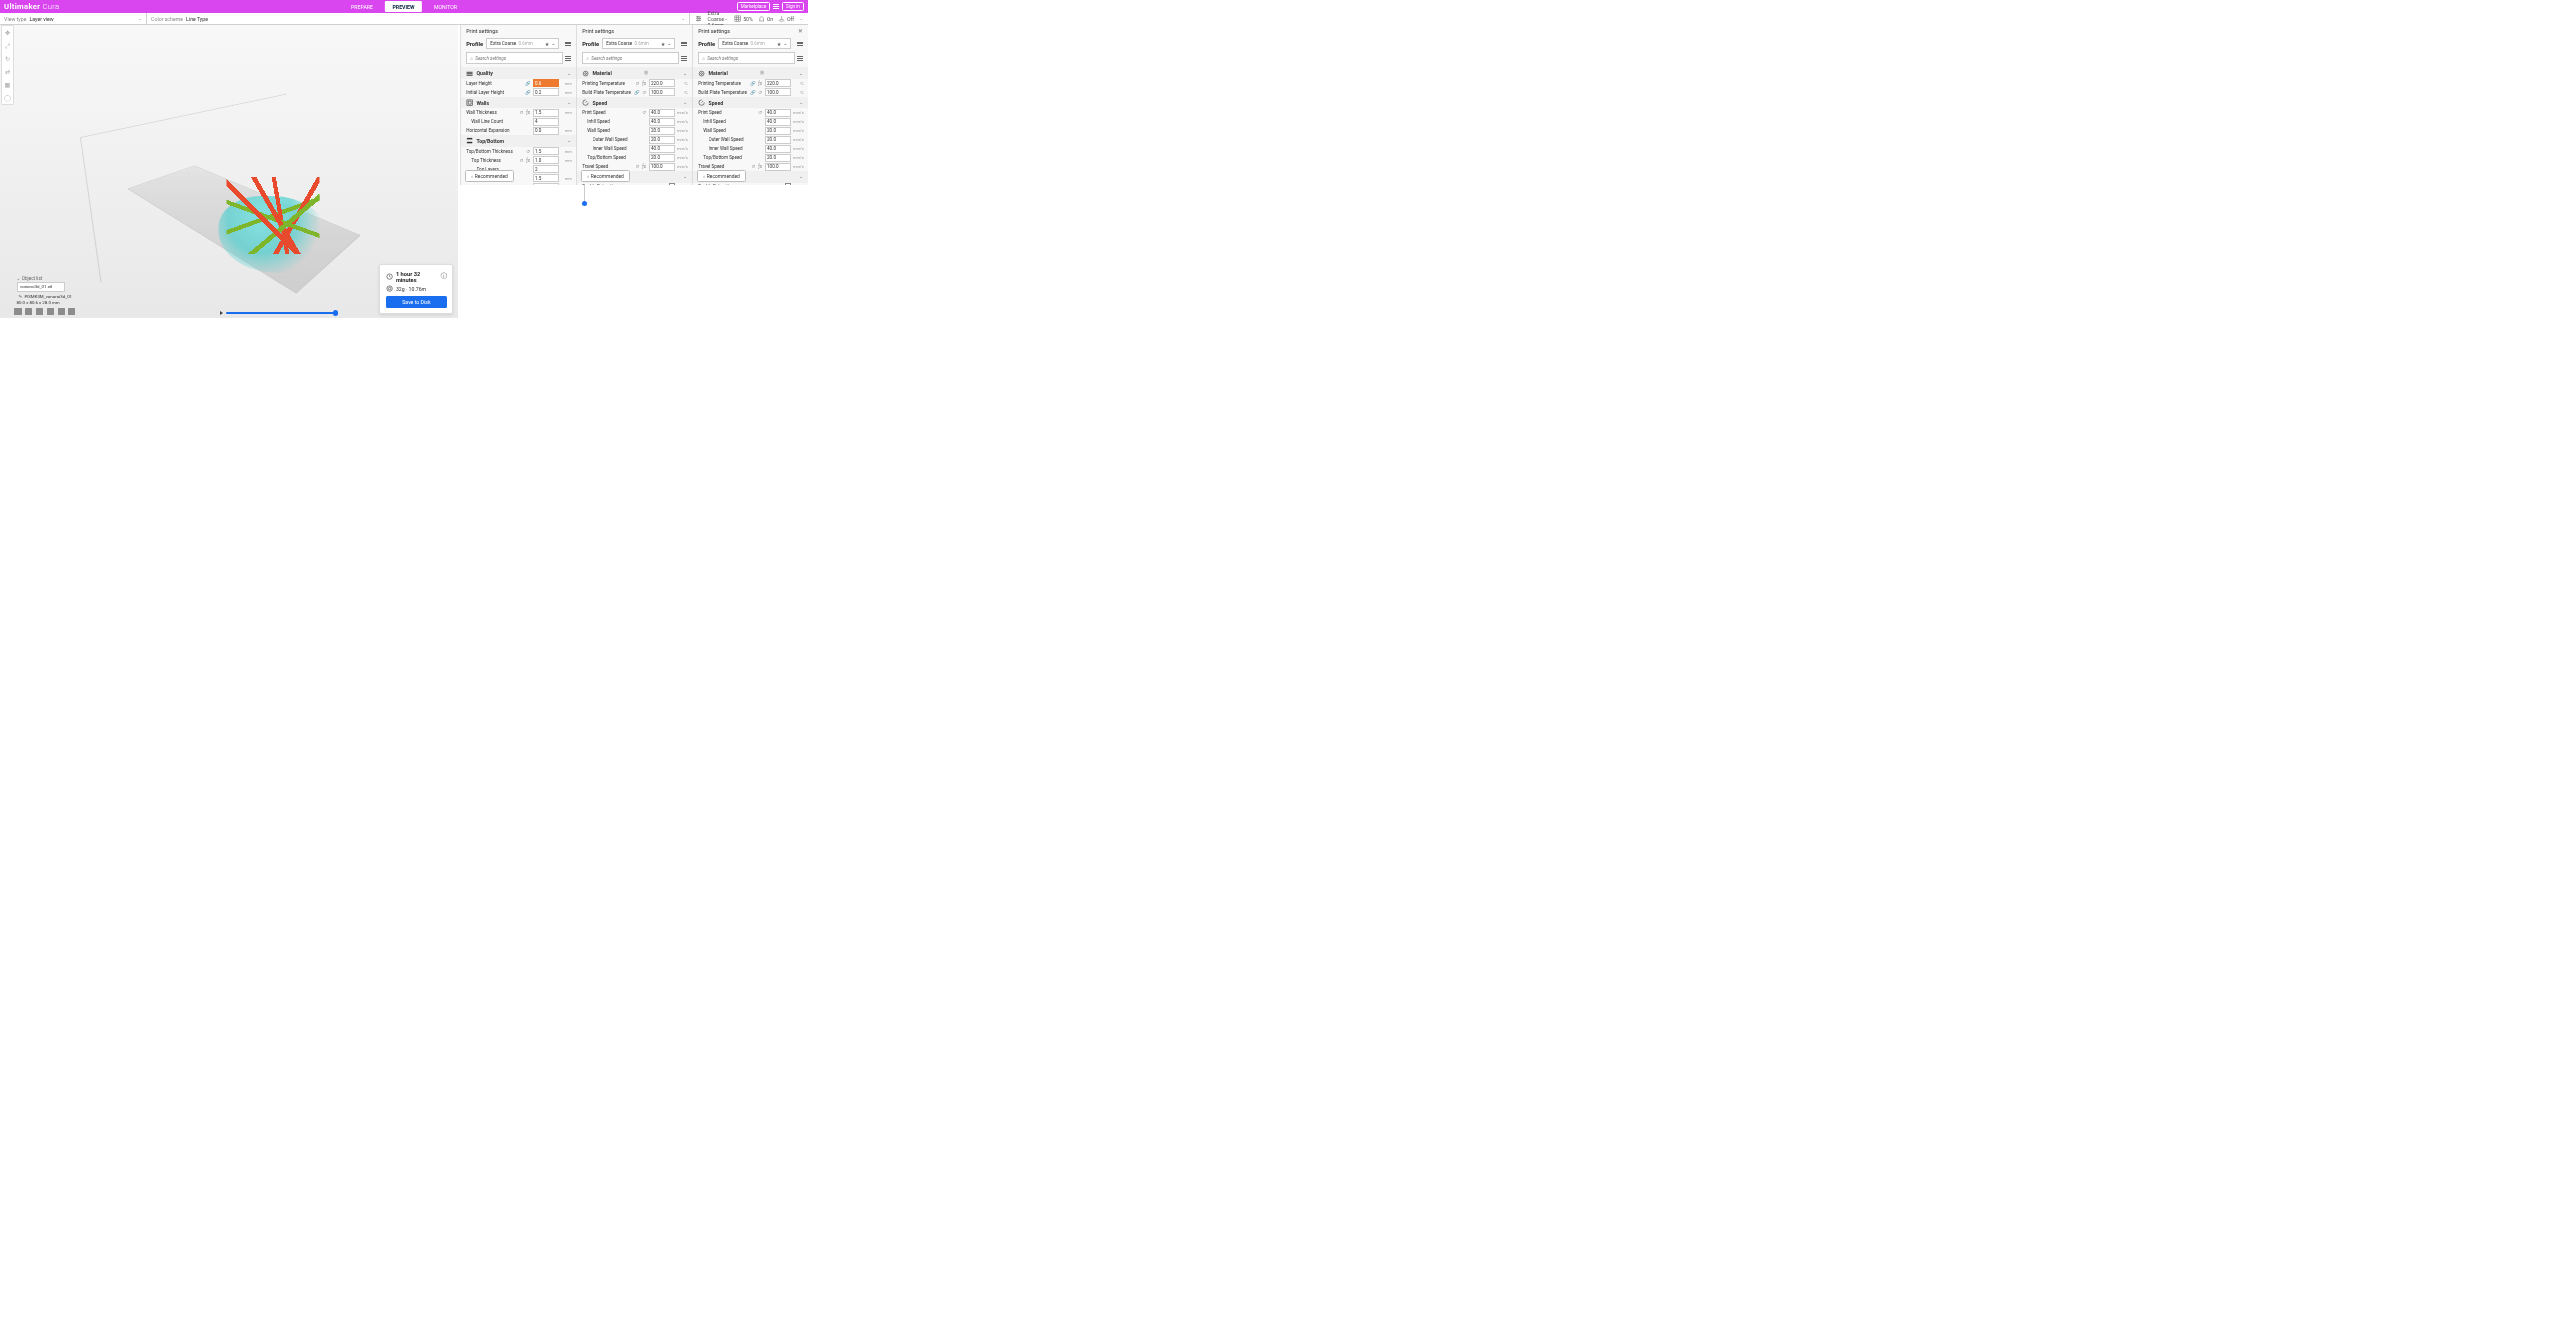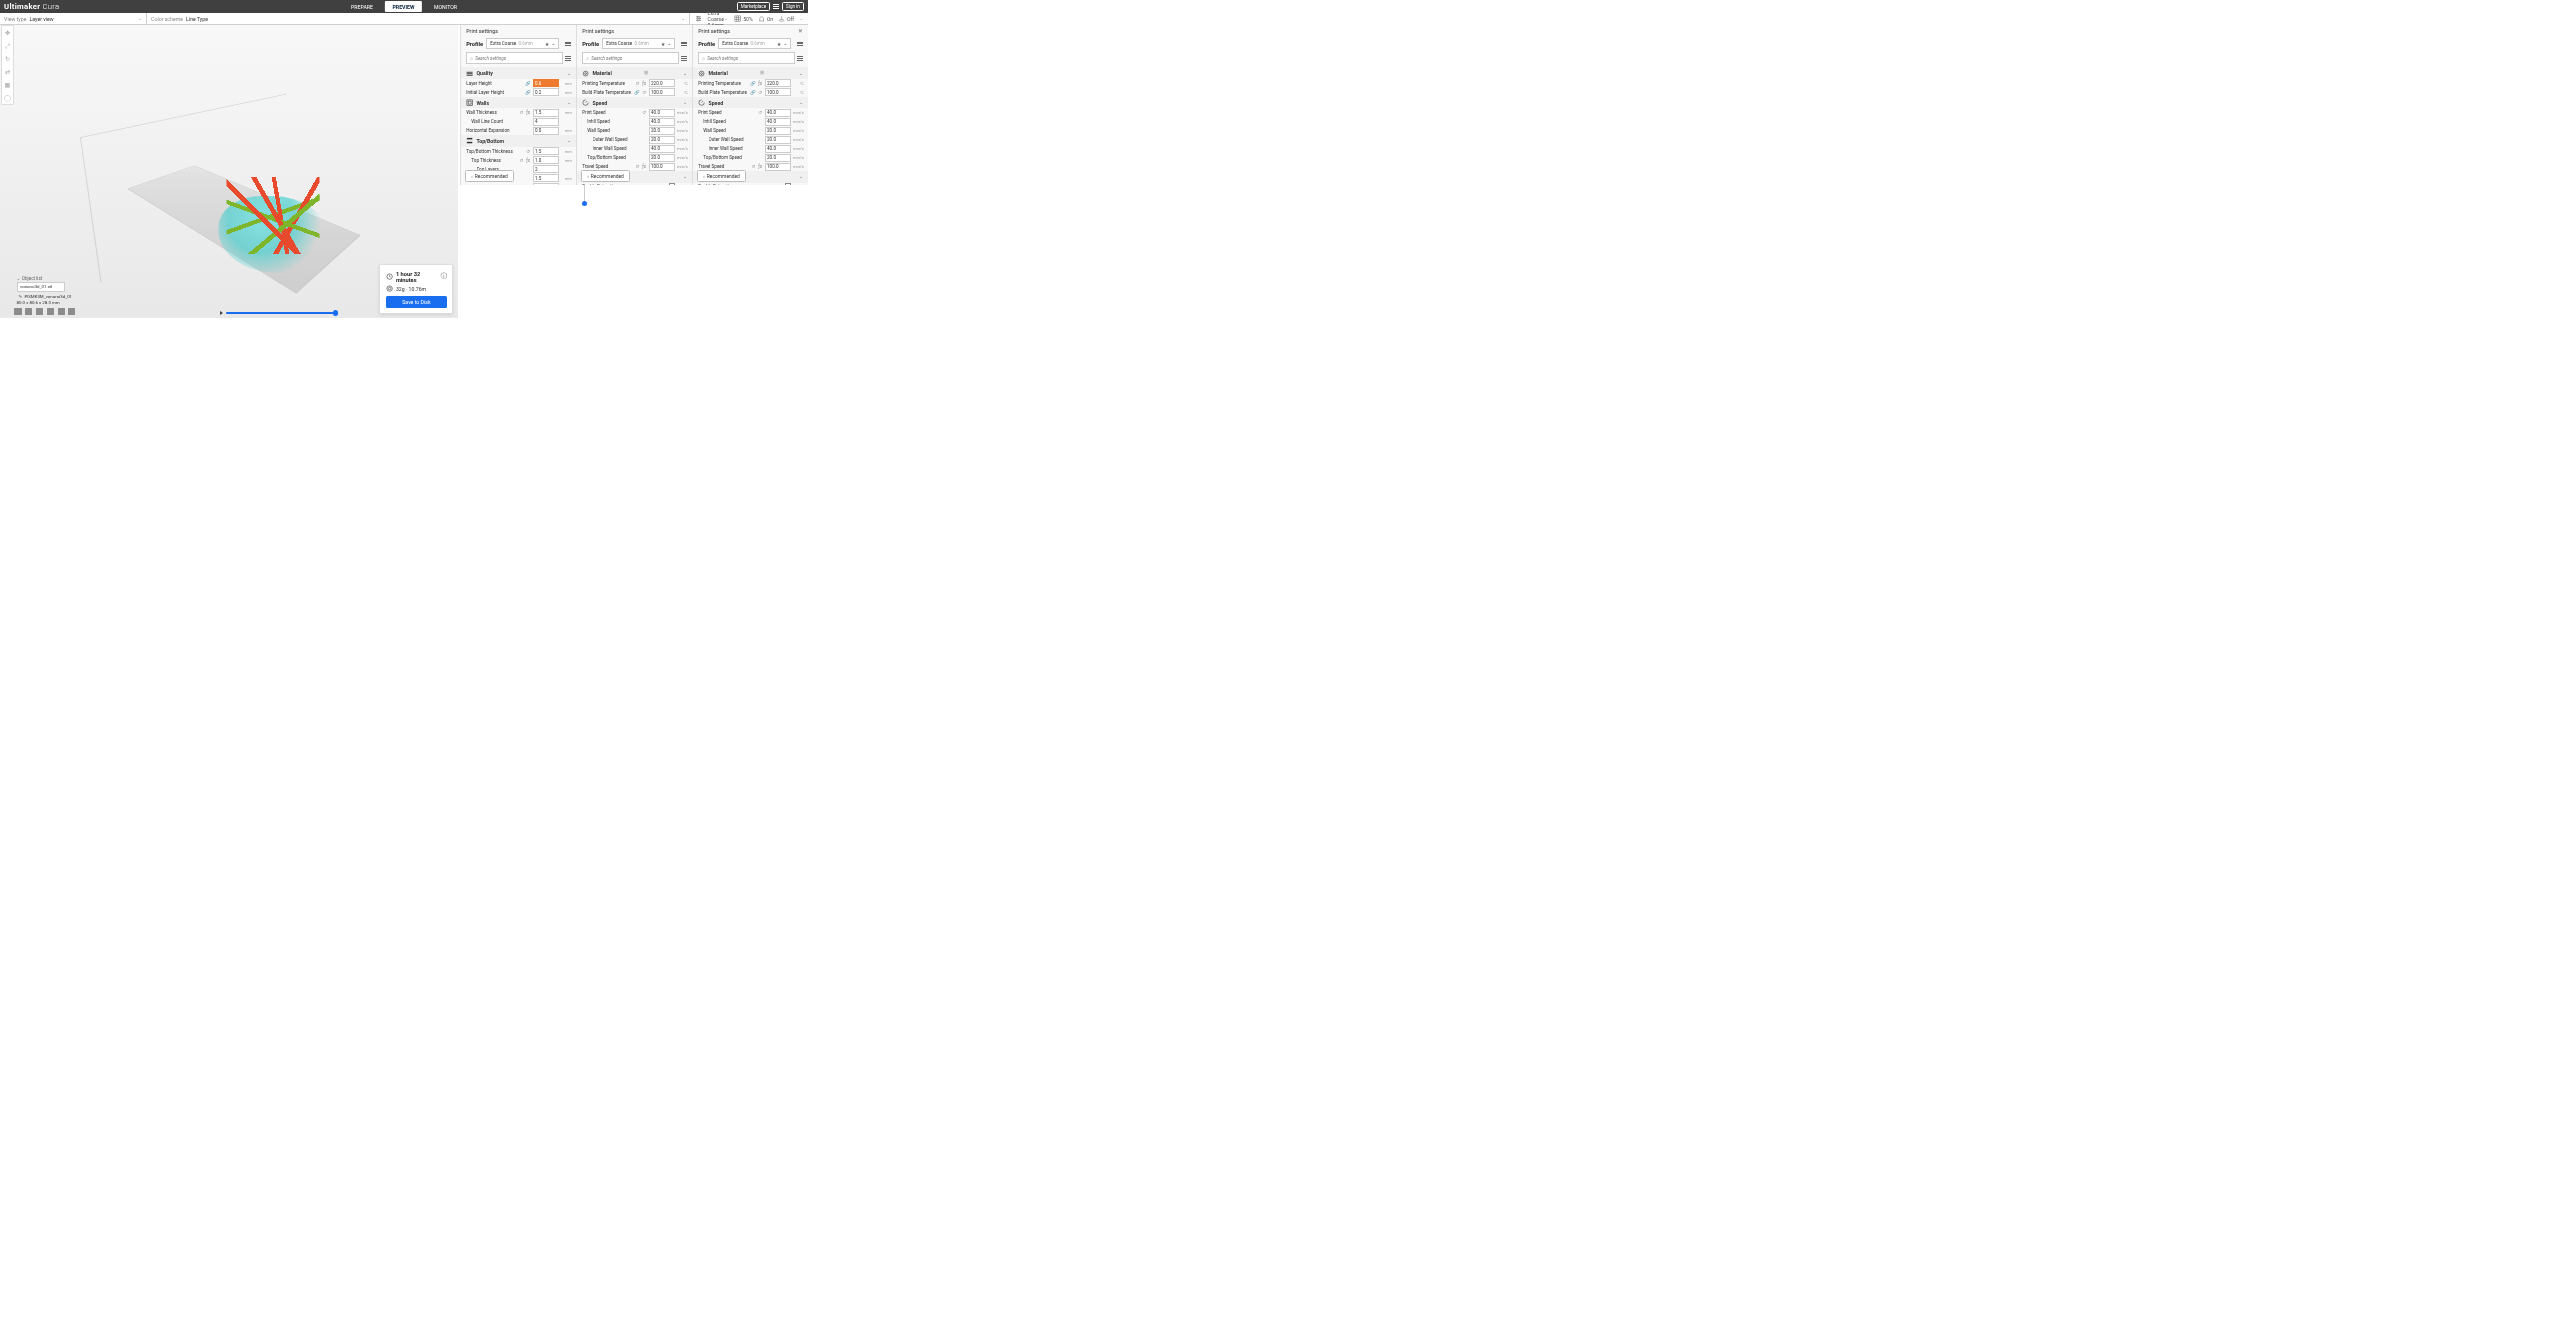--- a/index.html
+++ b/index.html
@@ -1,19 +1,19 @@
 <!DOCTYPE html>
 <html style="font-size:8.2px"><head>
 <meta charset="utf-8">
 <style>
 * { margin: 0; padding: 0; box-sizing: border-box; font-family: -apple-system, BlinkMacSystemFont, "Segoe UI", Roboto, sans-serif; }
 body { background: #fff; font-size: 5.7px; overflow: hidden; width: 808px; height: 318px; position: relative; }
 
 
-.topbar { background: #404040; height: 13px; display: flex; align-items: center; color: #fff; padding: 0 4.1px; text-align: center; }
+.topbar { background: #d946ef; height: 13px; display: flex; align-items: center; color: #fff; padding: 0 4.1px; text-align: center; }
 .logo { font-size: 7.7px; font-weight: 300; letter-spacing: 0.3px; }
 .logo b { font-weight: 700; }
 .tabs { position: absolute; left: 50%; transform: translateX(-50%); display: flex; gap: 5.2px; }
 .tab { padding: 2.1px 7.2px; font-size: 5.2px; cursor: pointer; }
 .tab.active { background: #fff; color: #061e3b; border-radius: 1px; font-weight: bold; }
 .top-right { margin-left: auto; display: flex; gap: 3.1px; align-items: center; }
 .mkt-btn { border: 0.5px solid #fff; padding: 1px 3.1px; font-size: 4.6px; border-radius: 1.5px; cursor: pointer; }
 .signin-btn { border: 0.5px solid #fff; padding: 1px 3.1px; font-size: 4.6px; border-radius: 1.5px; cursor: pointer; }
 .apps-icon { display: grid; grid-template-columns: repeat(3, 1.5px); grid-template-rows: repeat(3, 1.5px); gap: 0.5px; cursor: pointer; }
 .apps-icon span { background: #fff; width: 1.5px; height: 1.5px; }

